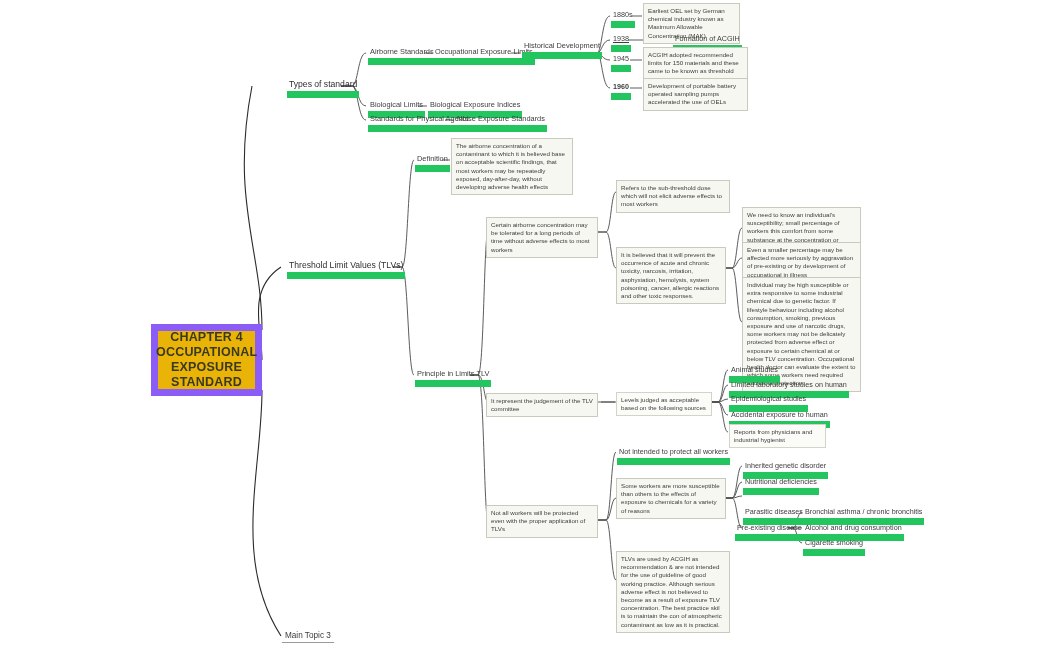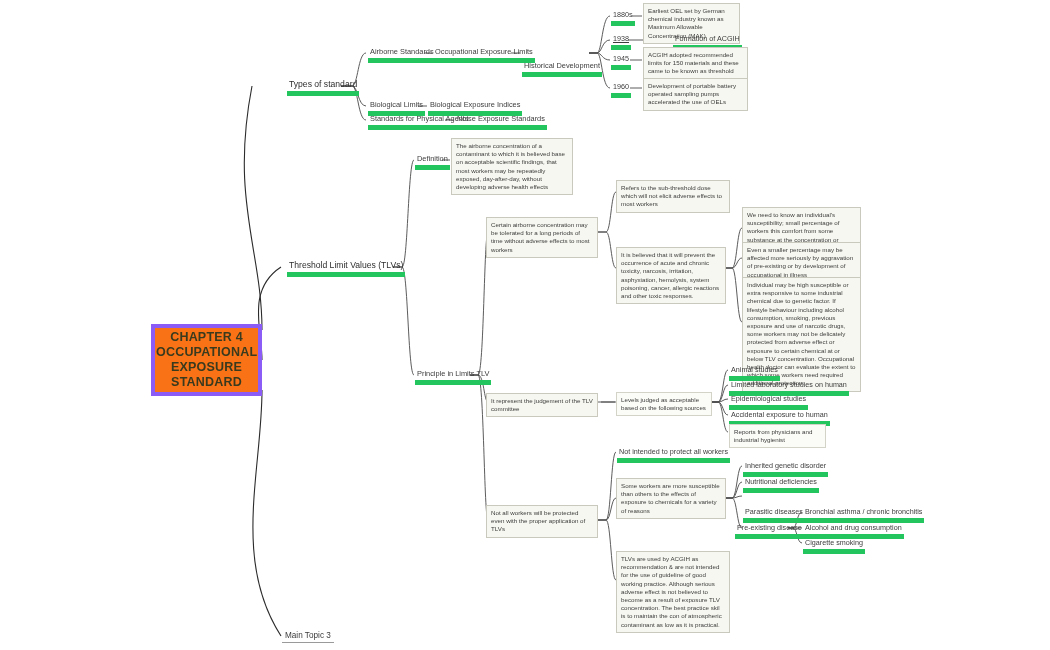--- a/index.html
+++ b/index.html
@@ -25,41 +25,41 @@
     width: 1050px;
     height: 650px;
     pointer-events: none;
   }
   .node {
     position: absolute;
     box-sizing: border-box;
   }
   
   .root {
-    background: #f97316;
+    background: #eab308;
     color: #3a3a1e;
-    border: 4px solid #8b5cf6;
+    border: 7px solid #8b5cf6;
     text-align: center;
     font-size: 12.5px;
     font-weight: bold;
     line-height: 15px;
     letter-spacing: .2px;
     display: flex;
     align-items: center;
     justify-content: center;
     padding: 4px 6px;
   }
   
   .lbl {
     font-size: 7.2px;
     color: #3c3c3c;
     line-height: 9px;
     white-space: nowrap;
     padding: 1px 2px 2px 2px;
-    border-bottom: 5px solid #22c55e;
+    border-bottom: 7px solid #22c55e;
   }
   .lbl.l1 {
     font-size: 8.6px;
     color: #2e2e2e;
   }
   .lbl.l2 {
     font-size: 7.4px;
     text-align: center;
   }
   
@@ -165,21 +165,21 @@
   <div class="node lbl l1" style="left:287px; top:79px;">
     <span>Types of standard</span>
   </div>
 
   <div class="node lbl l2" style="left:368px; top:46px;">
     <span>Airborne Standards</span>
   </div>
   <div class="node lbl l2" style="left:433px; top:46px;">
     <span>Occupational Exposure Limits</span>
   </div>
-  <div class="node lbl l2" style="left:522px; top:60px;">
+  <div class="node lbl l2" style="left:522px; top:40px;">
     <span>Historical Development</span>
   </div>
 
   <div class="node lbl" style="left:611px; top:9px;">
     <span>1880s</span>
   </div>
   <div class="node box" style="left:643px; top:3px; width:97px;">
     <span>Earliest OEL set by German chemical industry known as Maximum Allowable Concentration (MAK)</span>
   </div>
 
@@ -190,21 +190,21 @@
     <span>Formation of ACGIH</span>
   </div>
 
   <div class="node lbl" style="left:611px; top:53px;">
     <span>1945</span>
   </div>
   <div class="node box" style="left:643px; top:47px; width:105px;">
     <span>ACGIH adopted recommended limits for 150 materials and these came to be known as threshold limit values</span>
   </div>
 
-  <div class="node lbl" style="left:611px; top:81px;">
+  <div class="node lbl" style="left:611px; top:81px;font-weight:bold;">
     <span>1960</span>
   </div>
   <div class="node box" style="left:643px; top:78px; width:105px;">
     <span>Development of portable battery operated sampling pumps accelerated the use of OELs</span>
   </div>
 
   <div class="node lbl l2" style="left:368px; top:99px;">
     <span>Biological Limits</span>
   </div>
   <div class="node lbl l2" style="left:428px; top:99px;">

